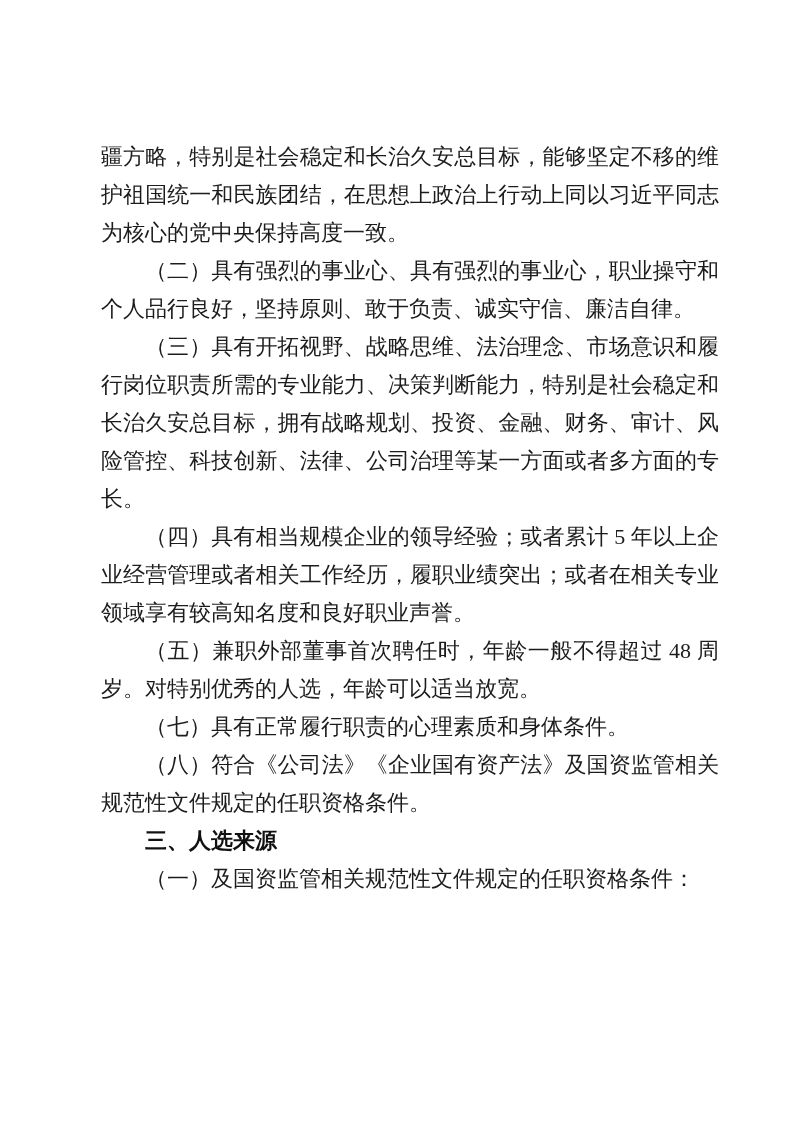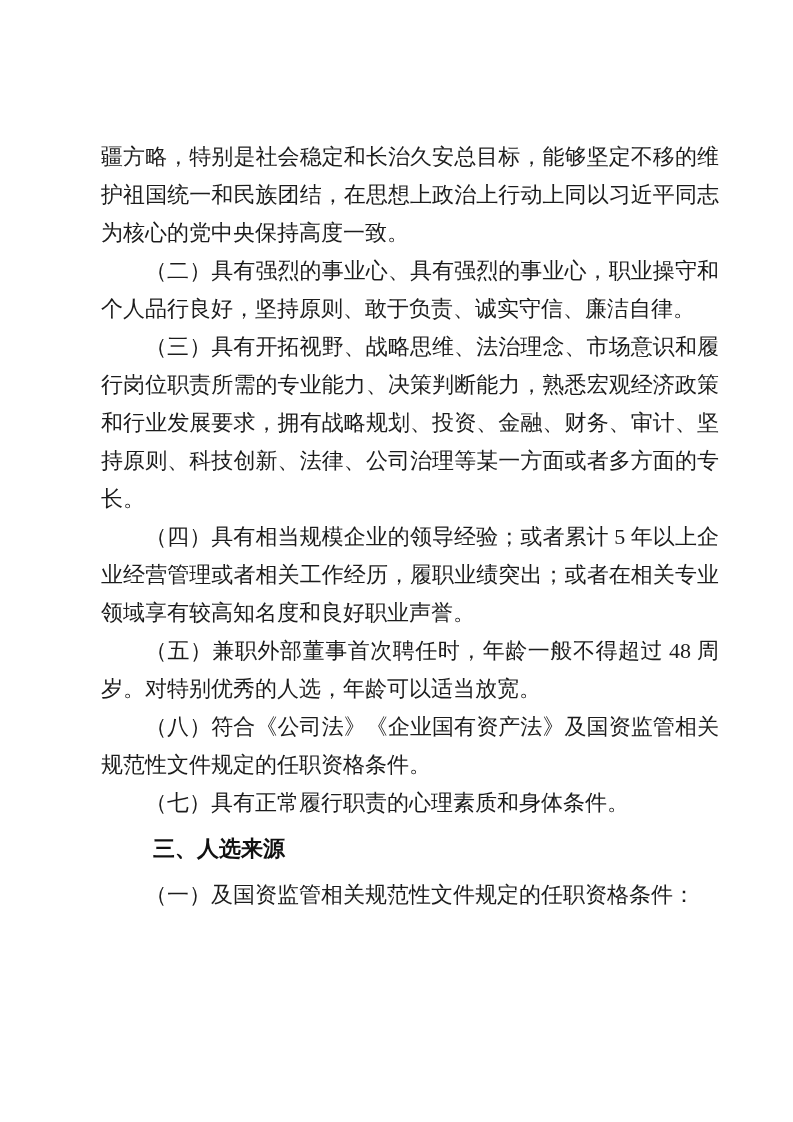--- a/index.html
+++ b/index.html
@@ -28,21 +28,21 @@
     line-height: 38px;
     text-align: justify;
     letter-spacing: 0;
     word-break: break-all;
     color: #1c1c1c;
   }
   .para.indent {
     text-indent: 44px;
   }
   .section-heading {
-    margin: 8px;
+    margin: 0;
     font-size: 22px;
     line-height: 38px;
     font-weight: bold;
     text-indent: 44px;
     font-family: "Liberation Sans", "DejaVu Sans", sans-serif;
     color: #111111;
   }
   .page-number {
     position: absolute;
     left: 102px;
@@ -54,23 +54,23 @@
     font-family: "Liberation Serif", "DejaVu Serif", serif;
   }
 </style>
 </head>
 <body>
 
 <div class="page">
   <div class="content">
     <p class="para">疆方略，特别是社会稳定和长治久安总目标，能够坚定不移的维护祖国统一和民族团结，在思想上政治上行动上同以习近平同志为核心的党中央保持高度一致。</p>
     <p class="para indent">（二）具有强烈的事业心、具有强烈的事业心，职业操守和个人品行良好，坚持原则、敢于负责、诚实守信、廉洁自律。</p>
-    <p class="para indent">（三）具有开拓视野、战略思维、法治理念、市场意识和履行岗位职责所需的专业能力、决策判断能力，熟悉宏观经济政策和行业发展要求，拥有战略规划、投资、金融、财务、审计、坚持原则、科技创新、法律、公司治理等某一方面或者多方面的专长。</p>
+    <p class="para indent">（三）具有开拓视野、战略思维、法治理念、市场意识和履行岗位职责所需的专业能力、决策判断能力，特别是社会稳定和长治久安总目标，拥有战略规划、投资、金融、财务、审计、风险管控、科技创新、法律、公司治理等某一方面或者多方面的专长。</p>
     <p class="para indent">（四）具有相当规模企业的领导经验；或者累计 5 年以上企业经营管理或者相关工作经历，履职业绩突出；或者在相关专业领域享有较高知名度和良好职业声誉。</p>
     <p class="para indent">（五）兼职外部董事首次聘任时，年龄一般不得超过 48 周岁。对特别优秀的人选，年龄可以适当放宽。</p>
+    <p class="para indent">（七）具有正常履行职责的心理素质和身体条件。</p>
     <p class="para indent">（八）符合《公司法》《企业国有资产法》及国资监管相关规范性文件规定的任职资格条件。</p>
-    <p class="para indent">（七）具有正常履行职责的心理素质和身体条件。</p>
     <h2 class="section-heading">三、人选来源</h2>
     <p class="para indent">（一）及国资监管相关规范性文件规定的任职资格条件：</p>
   </div>
 
   <div class="page-number">— 2 —</div>
 </div>
 
 </body></html>

